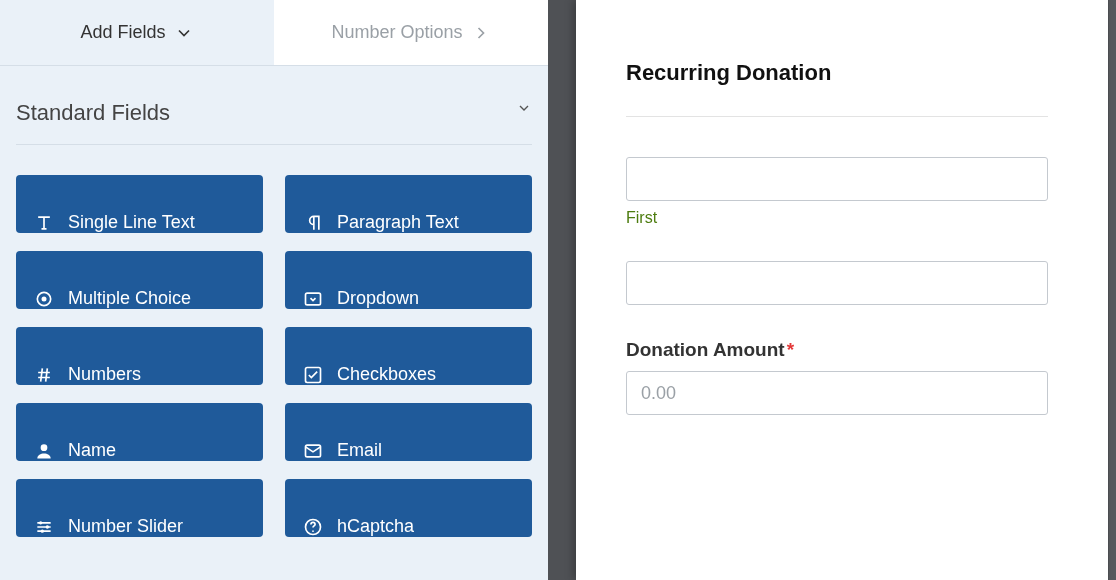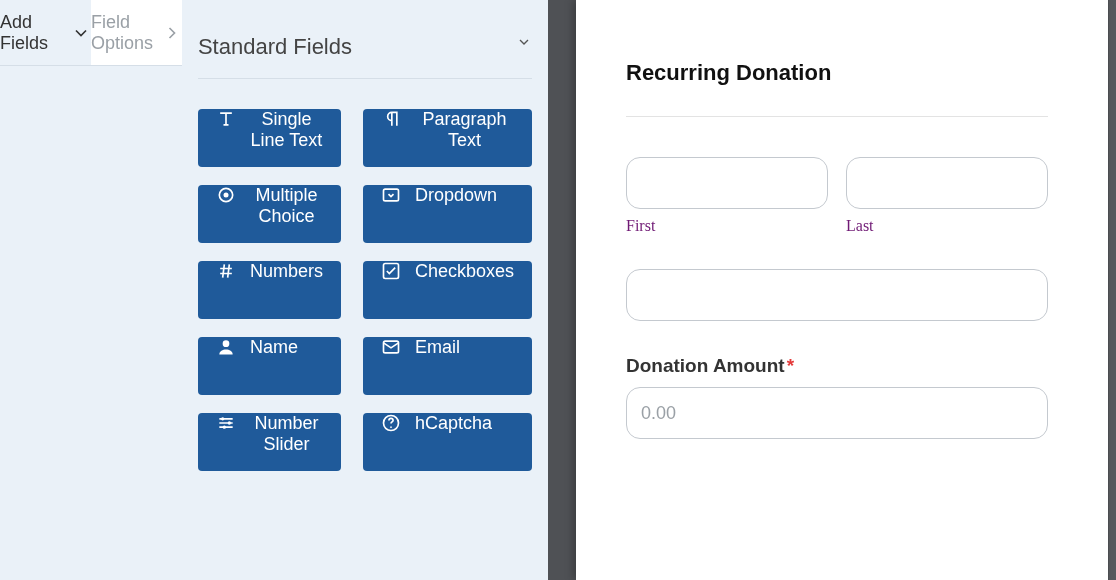--- a/index.html
+++ b/index.html
@@ -11,67 +11,67 @@
     --text-muted:#9aa0a6;
     --text-label:#444;
     --border-input:#c4c9cf;
     --req:#e43a3a;
     --bg-dark:#4f5155;
   }
   *{box-sizing:border-box;font-family:-apple-system,BlinkMacSystemFont,"Segoe UI",Helvetica,Arial,sans-serif;}
   body{margin:0;background:var(--bg-dark);width:1116px;height:580px;overflow:hidden;}
   .workspace{display:flex;width:100%;height:100%;}
   
-  .left{flex:0 0 548px;background:var(--panel-bg);display:flex;flex-direction:row;}
+  .left{flex:0 0 548px;background:var(--panel-bg);display:flex;flex-direction:column;}
   .tabs{display:flex;height:66px;border-bottom:1px solid var(--divider);}
   .tab{flex:1;display:flex;align-items:center;justify-content:center;gap:8px;font-size:18px;cursor:pointer;}
   .tab.active{background:var(--panel-bg);color:#333;font-weight:500;}
   .tab.inactive{background:#fff;color:var(--text-muted);}
   .tab svg{width:14px;height:14px;}
   .section{padding:34px 16px 0 16px;}
   .section-header{display:flex;align-items:flex-start;justify-content:space-between;padding:0 0 18px 0;border-bottom:1px solid var(--divider);gap:19px;}
   .section-title{font-size:22px;color:#444;}
   .chev{width:16px;height:16px;color:#555;}
   .grid{display:grid;grid-template-columns:1fr 1fr;gap:18px 22px;padding:30px 0 0 0;}
-  .field-btn{background:var(--blue);color:#fff;border:none;border-radius:4px;height:58px;display:flex;align-items:flex-start;gap:14px;padding:0 18px;font-size:18px;cursor:pointer;}
+  .field-btn{background:var(--blue);color:#fff;border:none;border-radius:4px;height:58px;display:flex;align-items:flex-end;gap:14px;padding:0 18px;font-size:18px;cursor:pointer;}
   .ficon{width:20px;height:20px;flex:0 0 20px;display:flex;align-items:center;justify-content:center;}
   .ficon svg{width:100%;height:100%;fill:currentColor;stroke:none;}
   
   .right{flex:1;position:relative;}
   .paper{position:absolute;left:28px;top:0;right:8px;bottom:0;background:#fff;box-shadow:-3px 0 8px rgba(0,0,0,0.25);padding:60px 60px 0 50px;overflow:hidden;}
   .form-title{font-size:22px;font-weight:800;color:#111;margin:0 0 30px 0;}
   .hr{height:1px;background:#e3e3e3;margin-bottom:40px;}
   .field{margin-bottom:34px;}
   .lbl{font-size:19px;font-weight:700;color:#333;margin-bottom:10px;}
   .req{color:var(--req);margin-left:2px;}
   .row{display:flex;gap:18px;}
   .col{flex:1;}
-  .inp{width:100%;height:52px;border:1px solid var(--border-input);border-radius:14px;background:#fff;font-size:18px;padding:0 14px;color:#333;}
+  .inp{width:100%;height:44px;border:1px solid var(--border-input);border-radius:3px;background:#fff;font-size:18px;padding:0 14px;color:#333;}
   .inp::placeholder{color:#9aa0a6;}
-  .sub{font-size:16px;color:#701a75;margin-top:8px;font-family:Liberation Serif, serif;}
+  .sub{font-size:16px;color:#4d7c0f;margin-top:8px;}
   
   .scroll{position:absolute;right:0;top:0;width:7px;height:100%;background:rgba(255,255,255,0.05);}
 </style>
 </head>
 <body>
 
 <div class="workspace">
 
   <div class="left">
     <div class="tabs">
       <div class="tab active">
         <span>Add Fields</span>
         <span class="ficon">
           <svg viewBox="0 0 24 24">
               <path d="M6 9l6 6 6-6" fill="none" stroke="#333" stroke-width="2"></path>
             </svg>
         </span>
       </div>
       <div class="tab inactive">
-        <span>Field Options</span>
+        <span>Number Options</span>
         <span class="ficon">
           <svg viewBox="0 0 24 24">
               <path d="M9 6l6 6-6 6" fill="none" stroke="#9aa0a6" stroke-width="2"></path>
             </svg>
         </span>
       </div>
     </div>
 
     <div class="section">
       <div class="section-header">
@@ -193,24 +193,20 @@
     <div class="paper">
       <h1 class="form-title">Recurring Donation</h1>
       <div class="hr"></div>
 
       <div class="field">
         <div class="row">
           <div class="col">
             <input class="inp" style="">
             <div class="sub">First</div>
           </div>
-          <div class="col">
-            <input class="inp" style="">
-            <div class="sub">Last</div>
-          </div>
         </div>
       </div>
 
       <div class="field">
         <input class="inp" style="">
       </div>
 
       <div class="field">
         <div class="lbl">
           <span>Donation Amount</span><span class="req">*</span>

